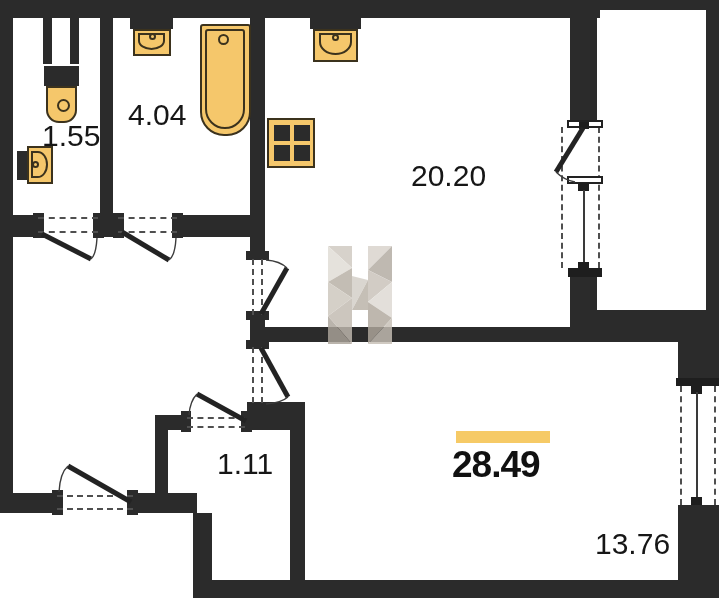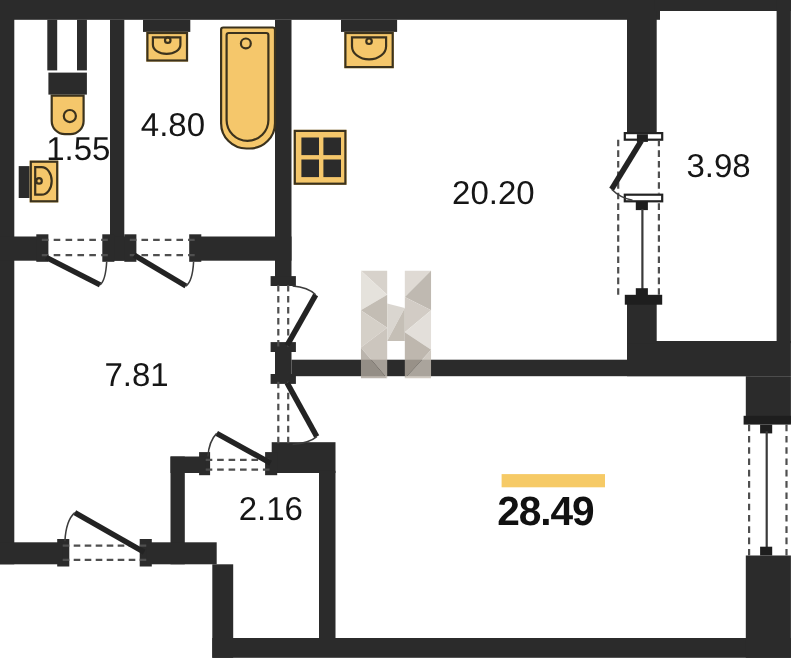--- a/index.html
+++ b/index.html
@@ -174,21 +174,20 @@
     <polygon points="40,34 40,64 24,64" fill="#b9b1a7"></polygon>
     <polygon points="40,0 64,0 40,24" fill="#d8d3cb"></polygon>
     <polygon points="64,0 64,36 40,24" fill="#b2aaa0"></polygon>
     <polygon points="40,24 64,36 40,56" fill="#c9c2b9"></polygon>
     <polygon points="64,36 64,72 40,56" fill="#ddd9d2"></polygon>
     <polygon points="40,56 64,72 40,98" fill="#b0a89d"></polygon>
     <polygon points="64,72 64,98 40,98" fill="#c6bfb5"></polygon>
   </svg>
 
   <div class="roomlabel" style="left:42px;top:119px">1.55</div>
-  <div class="roomlabel" style="left:128px;top:98px">4.80</div>
+  <div class="roomlabel" style="left:128px;top:98px">4.04</div>
   <div class="roomlabel" style="left:411px;top:159px">20.20</div>
-  <div class="roomlabel" style="left:624px;top:135px">3.98</div>
-  <div class="roomlabel" style="left:95px;top:325px">7.81</div>
-  <div class="roomlabel" style="left:217px;top:447px">2.16</div>
+  <div class="roomlabel" style="left:217px;top:447px">1.11</div>
+  <div class="roomlabel" style="left:595px;top:527px">13.76</div>
   <div id="total-bar"></div>
   <div id="total-label" style="left:452px;top:444px">28.49</div>
 
 </div>
 
 </body></html>

